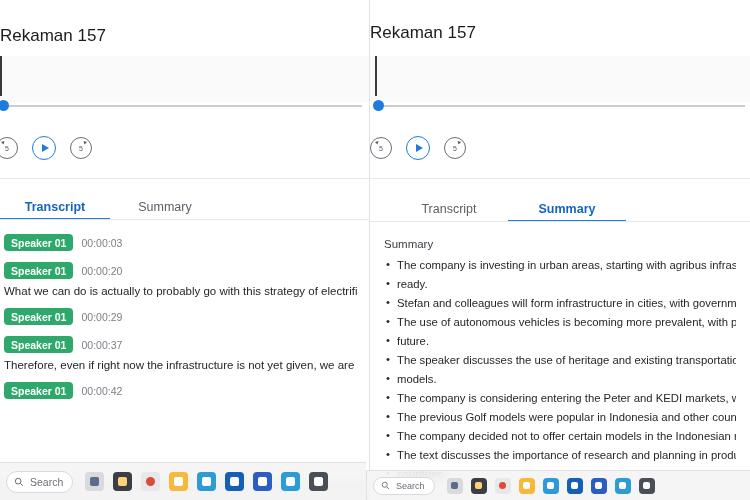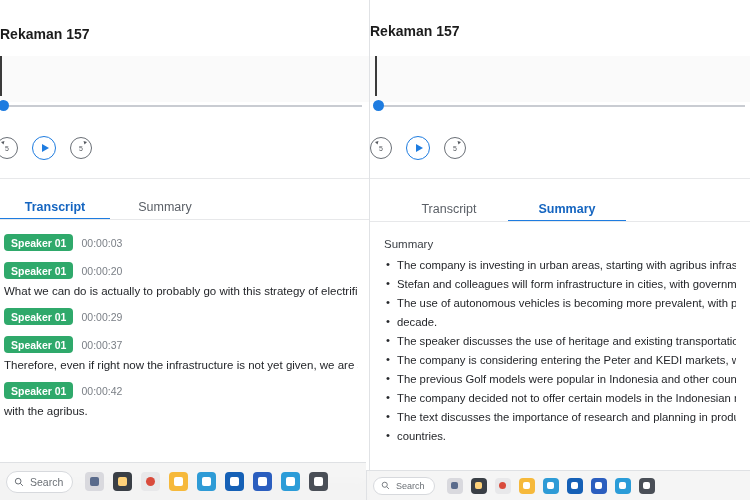--- a/index.html
+++ b/index.html
@@ -15,23 +15,23 @@
     background: #f3f3f3;
   }
 
   
   .window {
     position: absolute;
     background: #ffffff;
     overflow: hidden;
   }
   .win-title {
-    font-size: 14px;
+    font-size: 17px;
     color: #1b1b1b;
-    font-weight: 700;
+    font-weight: 400;
   }
 
   
   .wave-wrap {
     position: relative;
     background: #fafafa;
   }
   .wave-row {
     position: relative;
     height: 40px;
@@ -488,21 +488,20 @@
           <span class="spk">Speaker 01</span>
           <span class="ts">00:00:37</span>
         </div>
         <div class="t-text">Therefore, even if right now the infrastructure is not yet given, we are starting rig</div>
       </div>
       <div class="t-item">
         <div class="t-head">
           <span class="spk">Speaker 01</span>
           <span class="ts">00:00:42</span>
         </div>
-        <div class="t-text">with the agribus.</div>
       </div>
     </div>
   </div>
 
   <div class="window" style="left:370px; top:0; width:380px; height:500px;">
 
     <div style="position:absolute; left:0px; top:23px;">
       <div class="win-title">Rekaman 157</div>
     </div>
 
@@ -736,24 +735,26 @@
         <span>Summary</span>
       </div>
     </div>
 
     <div class="hr-line" style="top:221px;"></div>
 
     <div class="summary-pane" style="position:absolute; left:0; top:226px; width:380px; height:248px;">
       <div class="sum-title">Summary</div>
       <ul class="sum-list" id="sum-list">
           <li>The company is investing in urban areas, starting with agribus infrastructure,</li>
+          <li>ready.</li>
           <li>Stefan and colleagues will form infrastructure in cities, with government inve</li>
           <li>The use of autonomous vehicles is becoming more prevalent, with potential</li>
-          <li>decade.</li>
+          <li>future.</li>
           <li>The speaker discusses the use of heritage and existing transportation in Indo</li>
+          <li>models.</li>
           <li>The company is considering entering the Peter and KEDI markets, with a focu</li>
           <li>The previous Golf models were popular in Indonesia and other countries, wit</li>
           <li>The company decided not to offer certain models in the Indonesian market o</li>
           <li>The text discusses the importance of research and planning in product develo</li>
           <li>countries.</li>
         </ul>
     </div>
   </div>
 
   <div class="taskbar" style="left:0; top:462px; width:366px; height:38px;">

